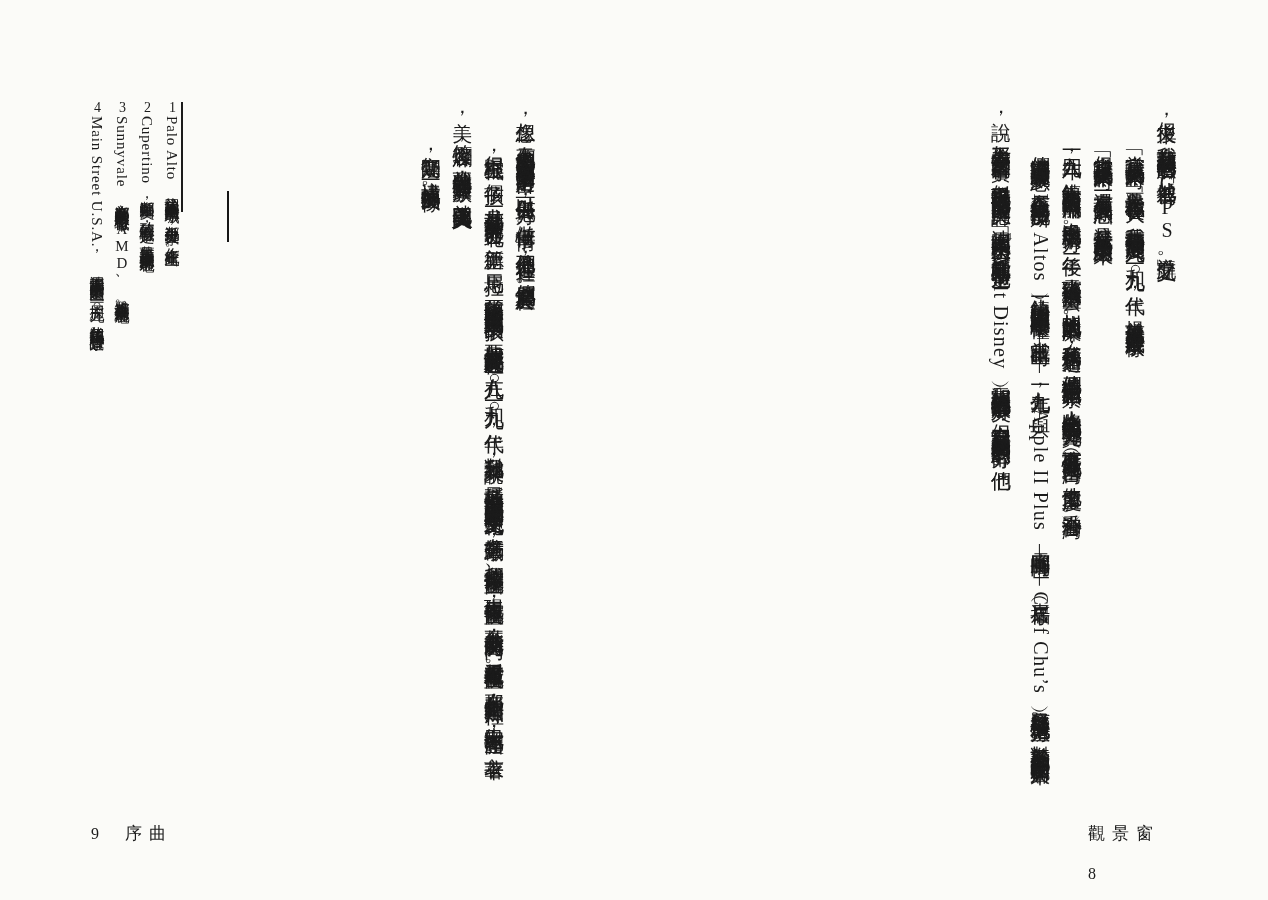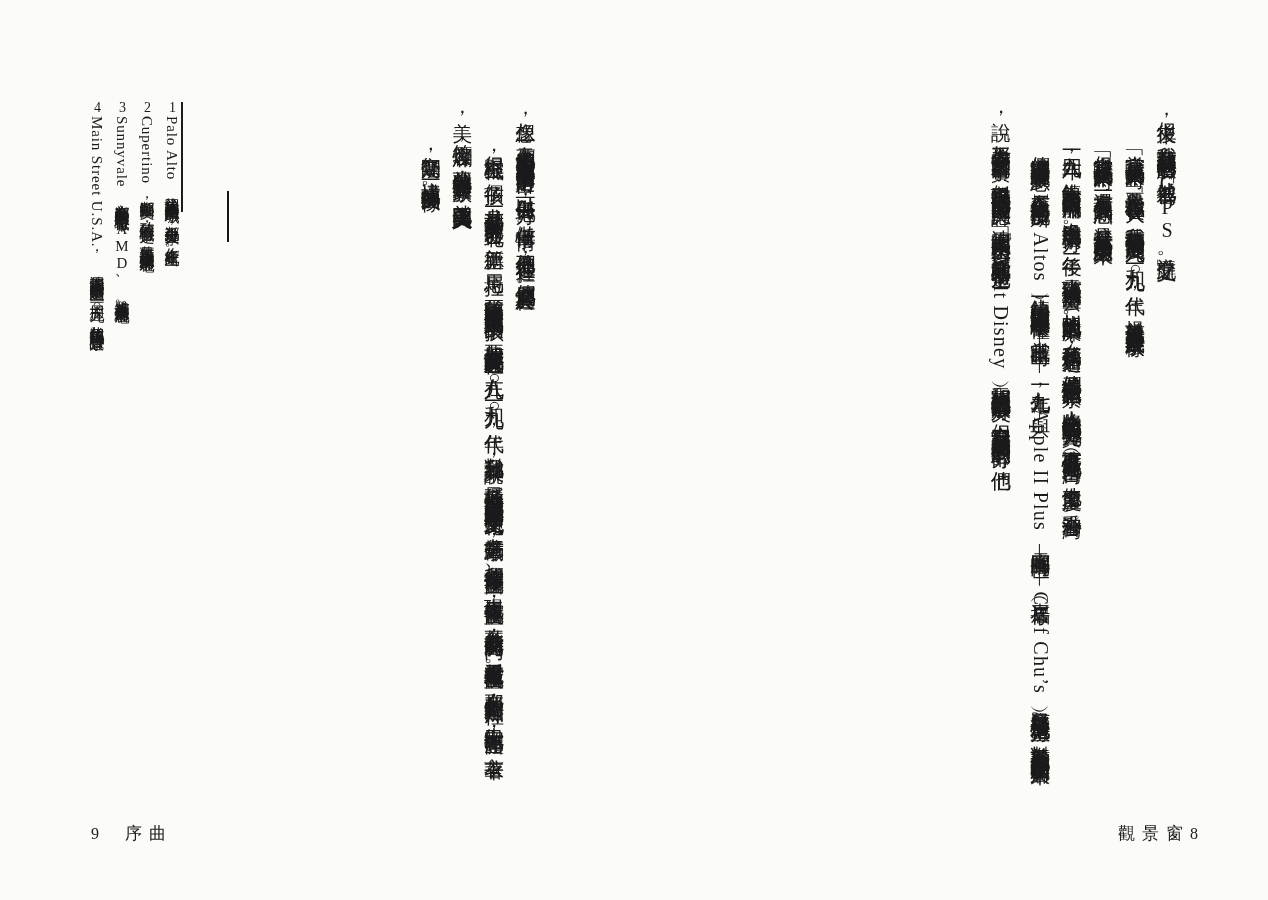--- a/index.html
+++ b/index.html
@@ -75,21 +75,21 @@
 
   
   .footer {
     position: absolute;
     top: 822px;
     font-size: 17px;
     display: flex;
     align-items: baseline;
   }
   #footer-left  { left: 91px;  gap: 26px; }
-  #footer-right { left: 1118px; gap: 0; }
+  #footer-right { left: 1088px; gap: 20px; flex-direction: column; }
   .chapter-title { letter-spacing: 7px; }
   .page-number { font-size: 16px; letter-spacing: 0; }
 </style>
 </head>
 <body>
 
 <div class="page-canvas">
 
   <div id="right-page-text" class="main-text">
     <p class="no-indent"><span>但後來，我在雜誌封面看到他爸的臉，他被譽為「</span><span class="upright">GPS</span><span>導航之父」。</span></p>

